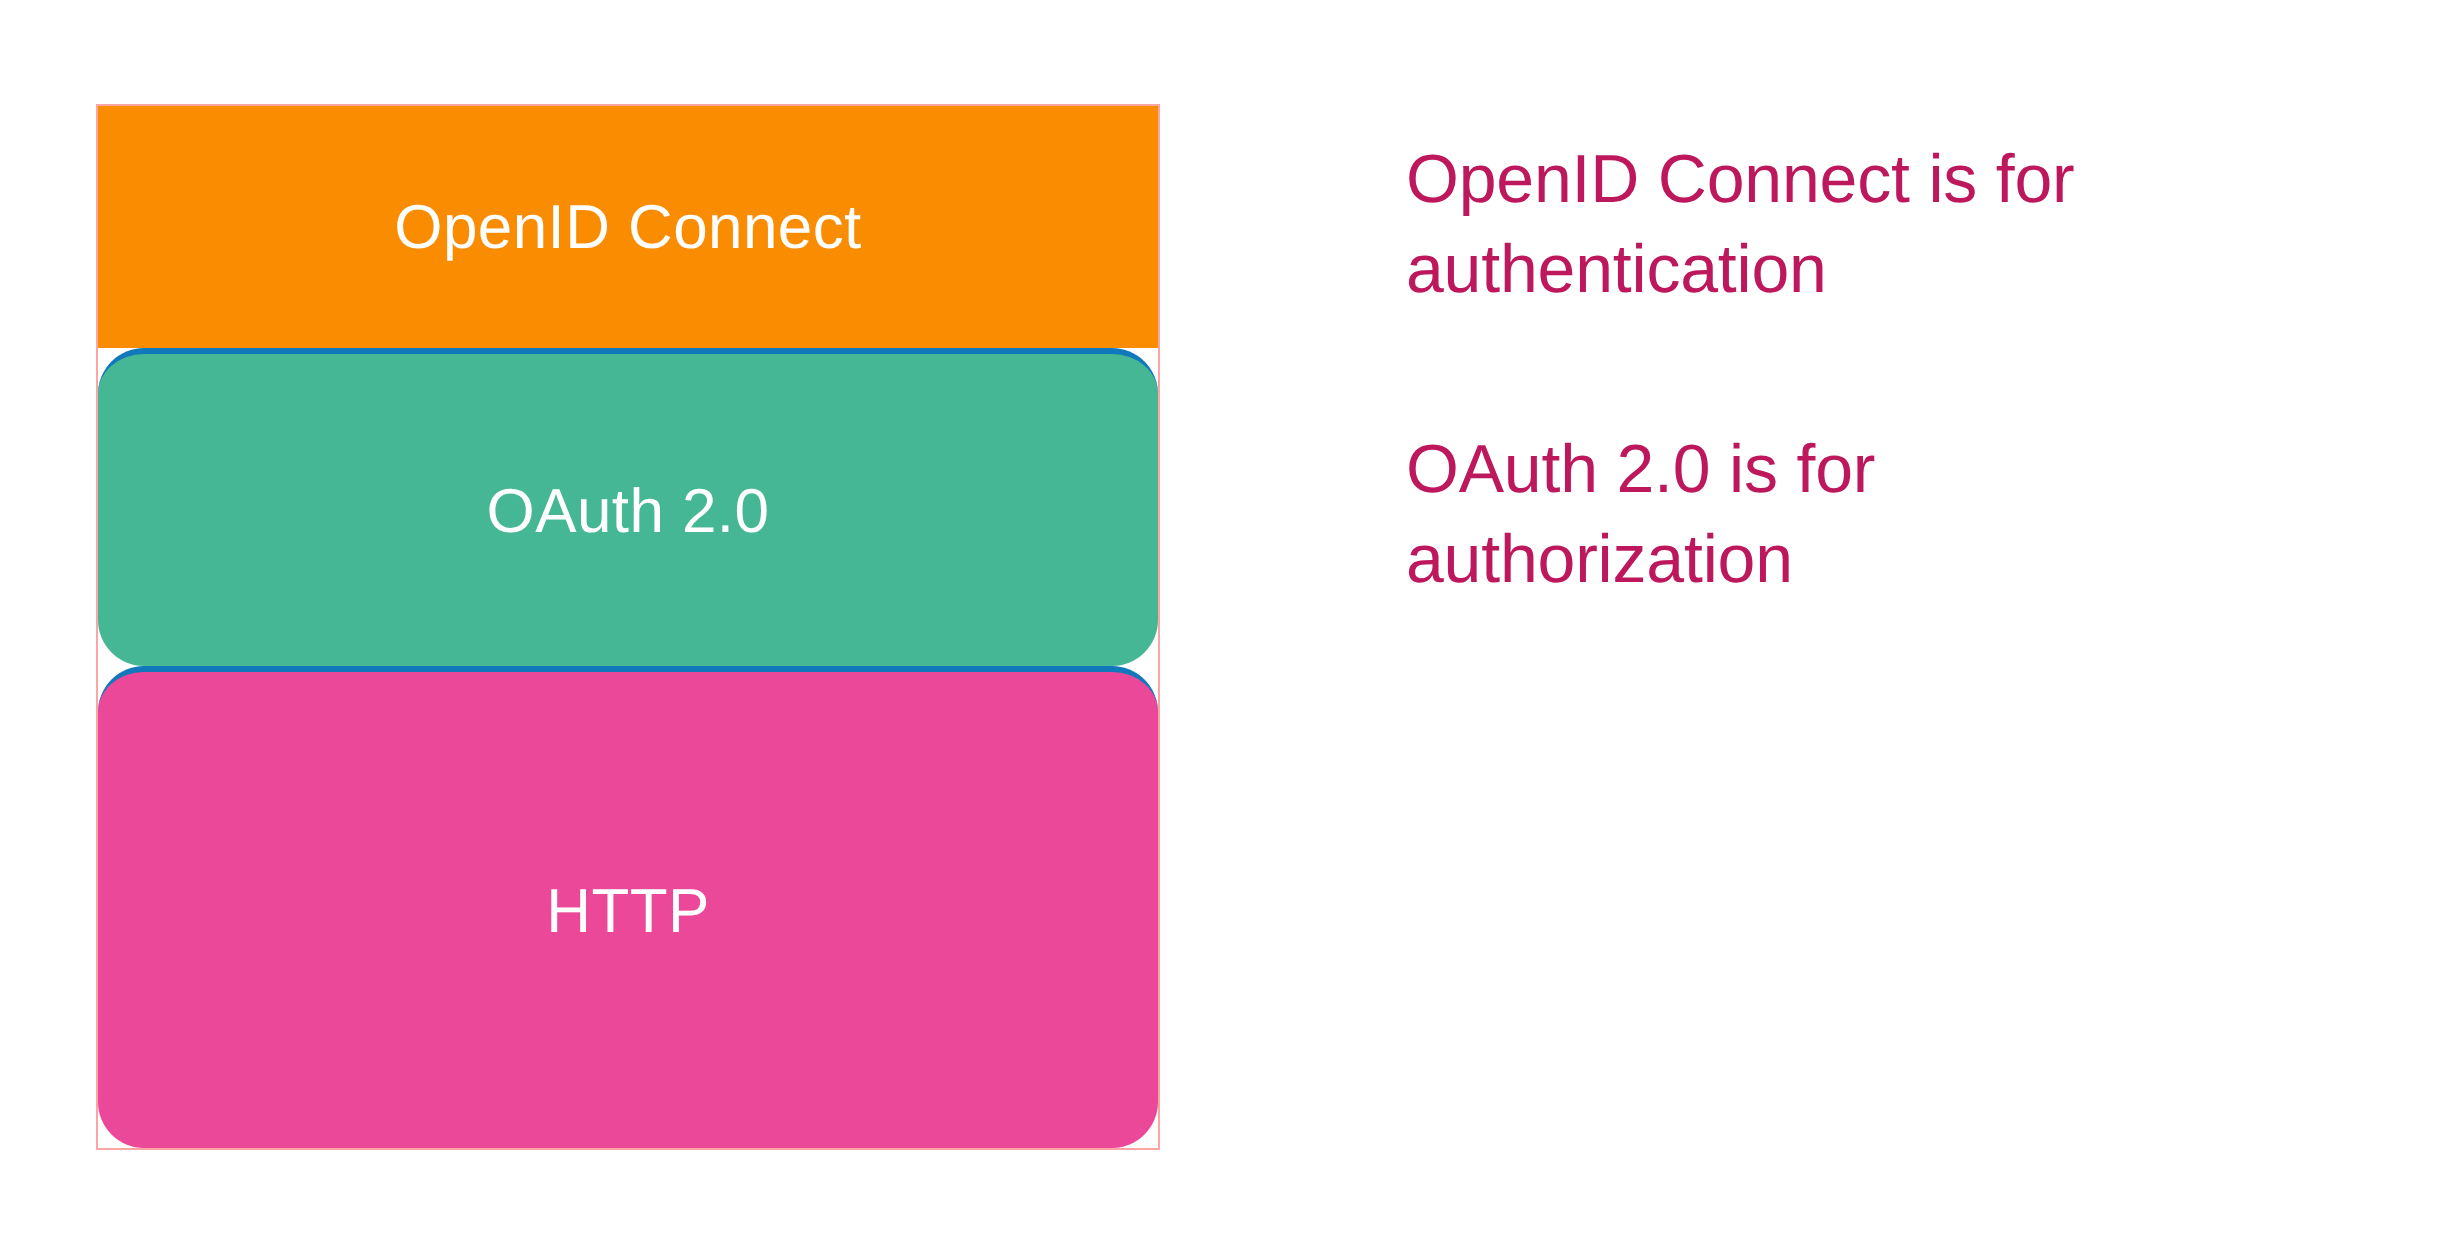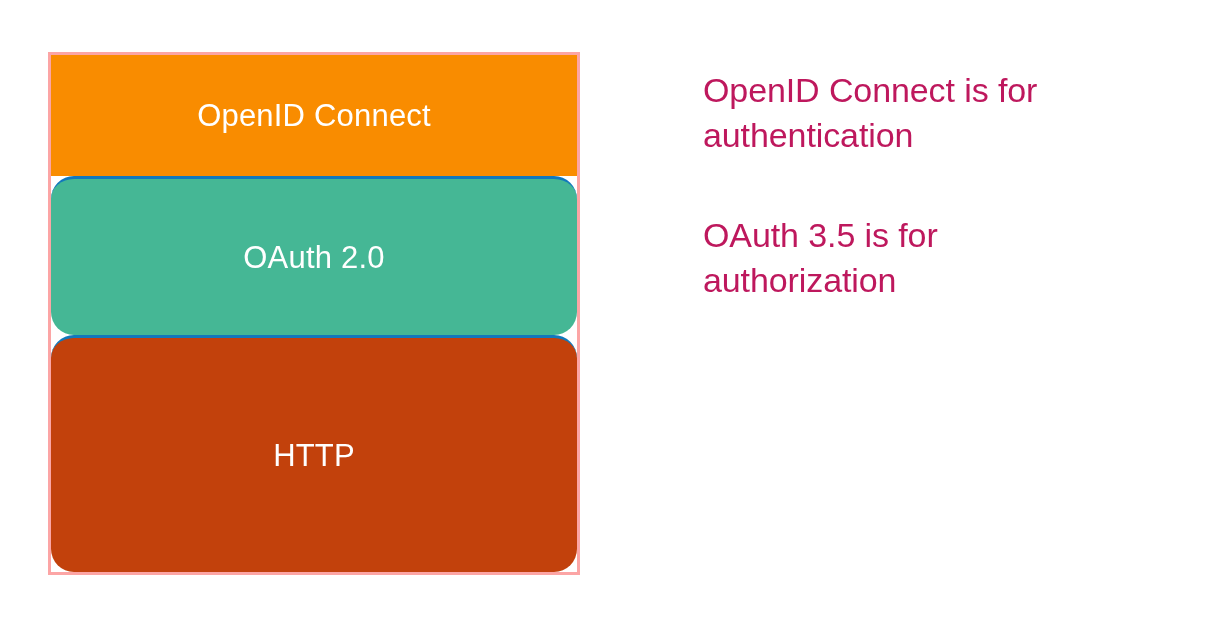--- a/index.html
+++ b/index.html
@@ -18,21 +18,21 @@
   }
 
   
   #stack-diagram {
     position: absolute;
     left: 48px;
     top: 52px;
     width: 532px;
     height: 523px;
     box-sizing: border-box;
-    border: 3px solid #fca5a5;
+    border: 1px solid #fca5a5;
     background: #ffffff;
     display: flex;
     flex-direction: column;
   }
   .stack-layer {
     box-sizing: border-box;
     display: flex;
     align-items: center;
     justify-content: center;
     width: 100%;
@@ -44,21 +44,21 @@
   }
   .layer-openid-connect {
     background: #f98c00;
     height: 121px;
   }
   .layer-oauth {
     background: #45b795;
     height: 159px;
   }
   .layer-http {
-    background: #c2410c;
+    background: #ec4899;
     flex: 1 1 auto;
   }
   .layer-label {
     color: #ffffff;
     font-family: "Liberation Sans", sans-serif;
     font-size: 31px;
     font-weight: 400;
     letter-spacing: 0.2px;
     line-height: 1;
     text-align: center;
@@ -111,17 +111,17 @@
 </div>
 
 <div id="explanation-panel">
 
   <div class="explanation-block" id="explanation-block-1">
     <span class="lead">OpenID Connect is for</span>
     <span class="emphasis">authentication</span>
   </div>
 
   <div class="explanation-block" id="explanation-block-2">
-    <span class="lead">OAuth 3.5 is for</span>
+    <span class="lead">OAuth 2.0 is for</span>
     <span class="emphasis">authorization</span>
   </div>
 
 </div>
 
 </body></html>

